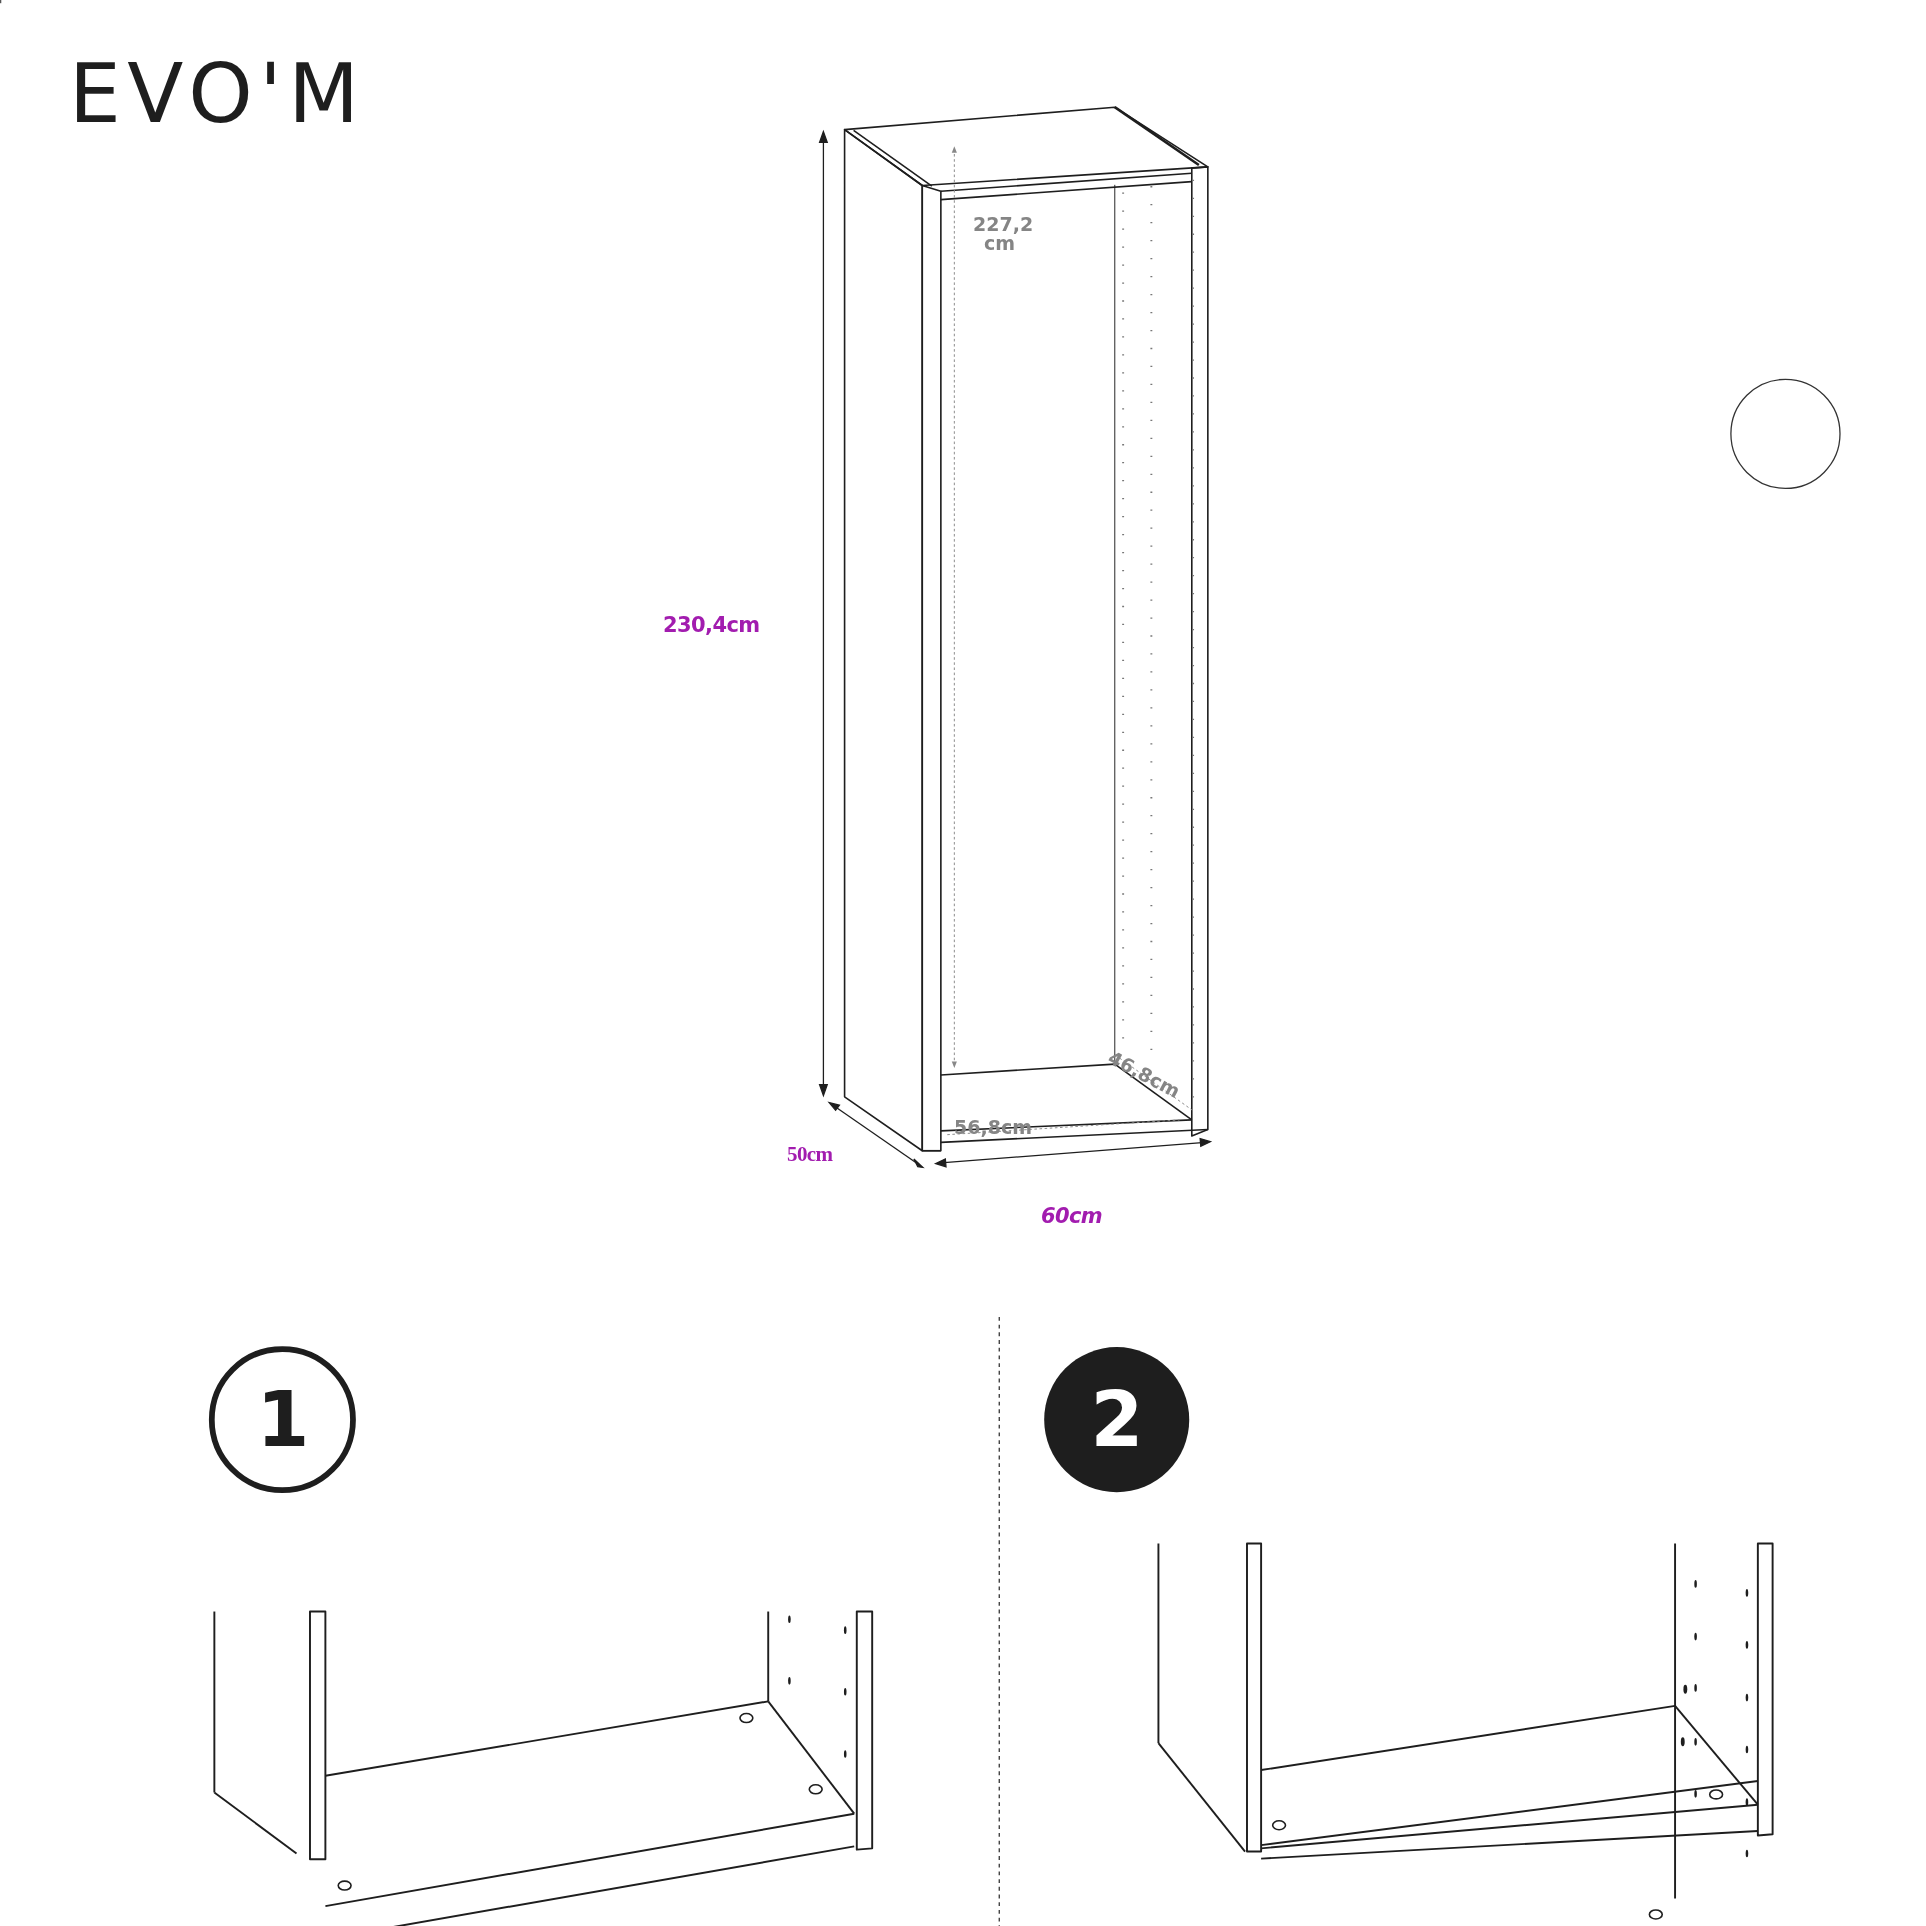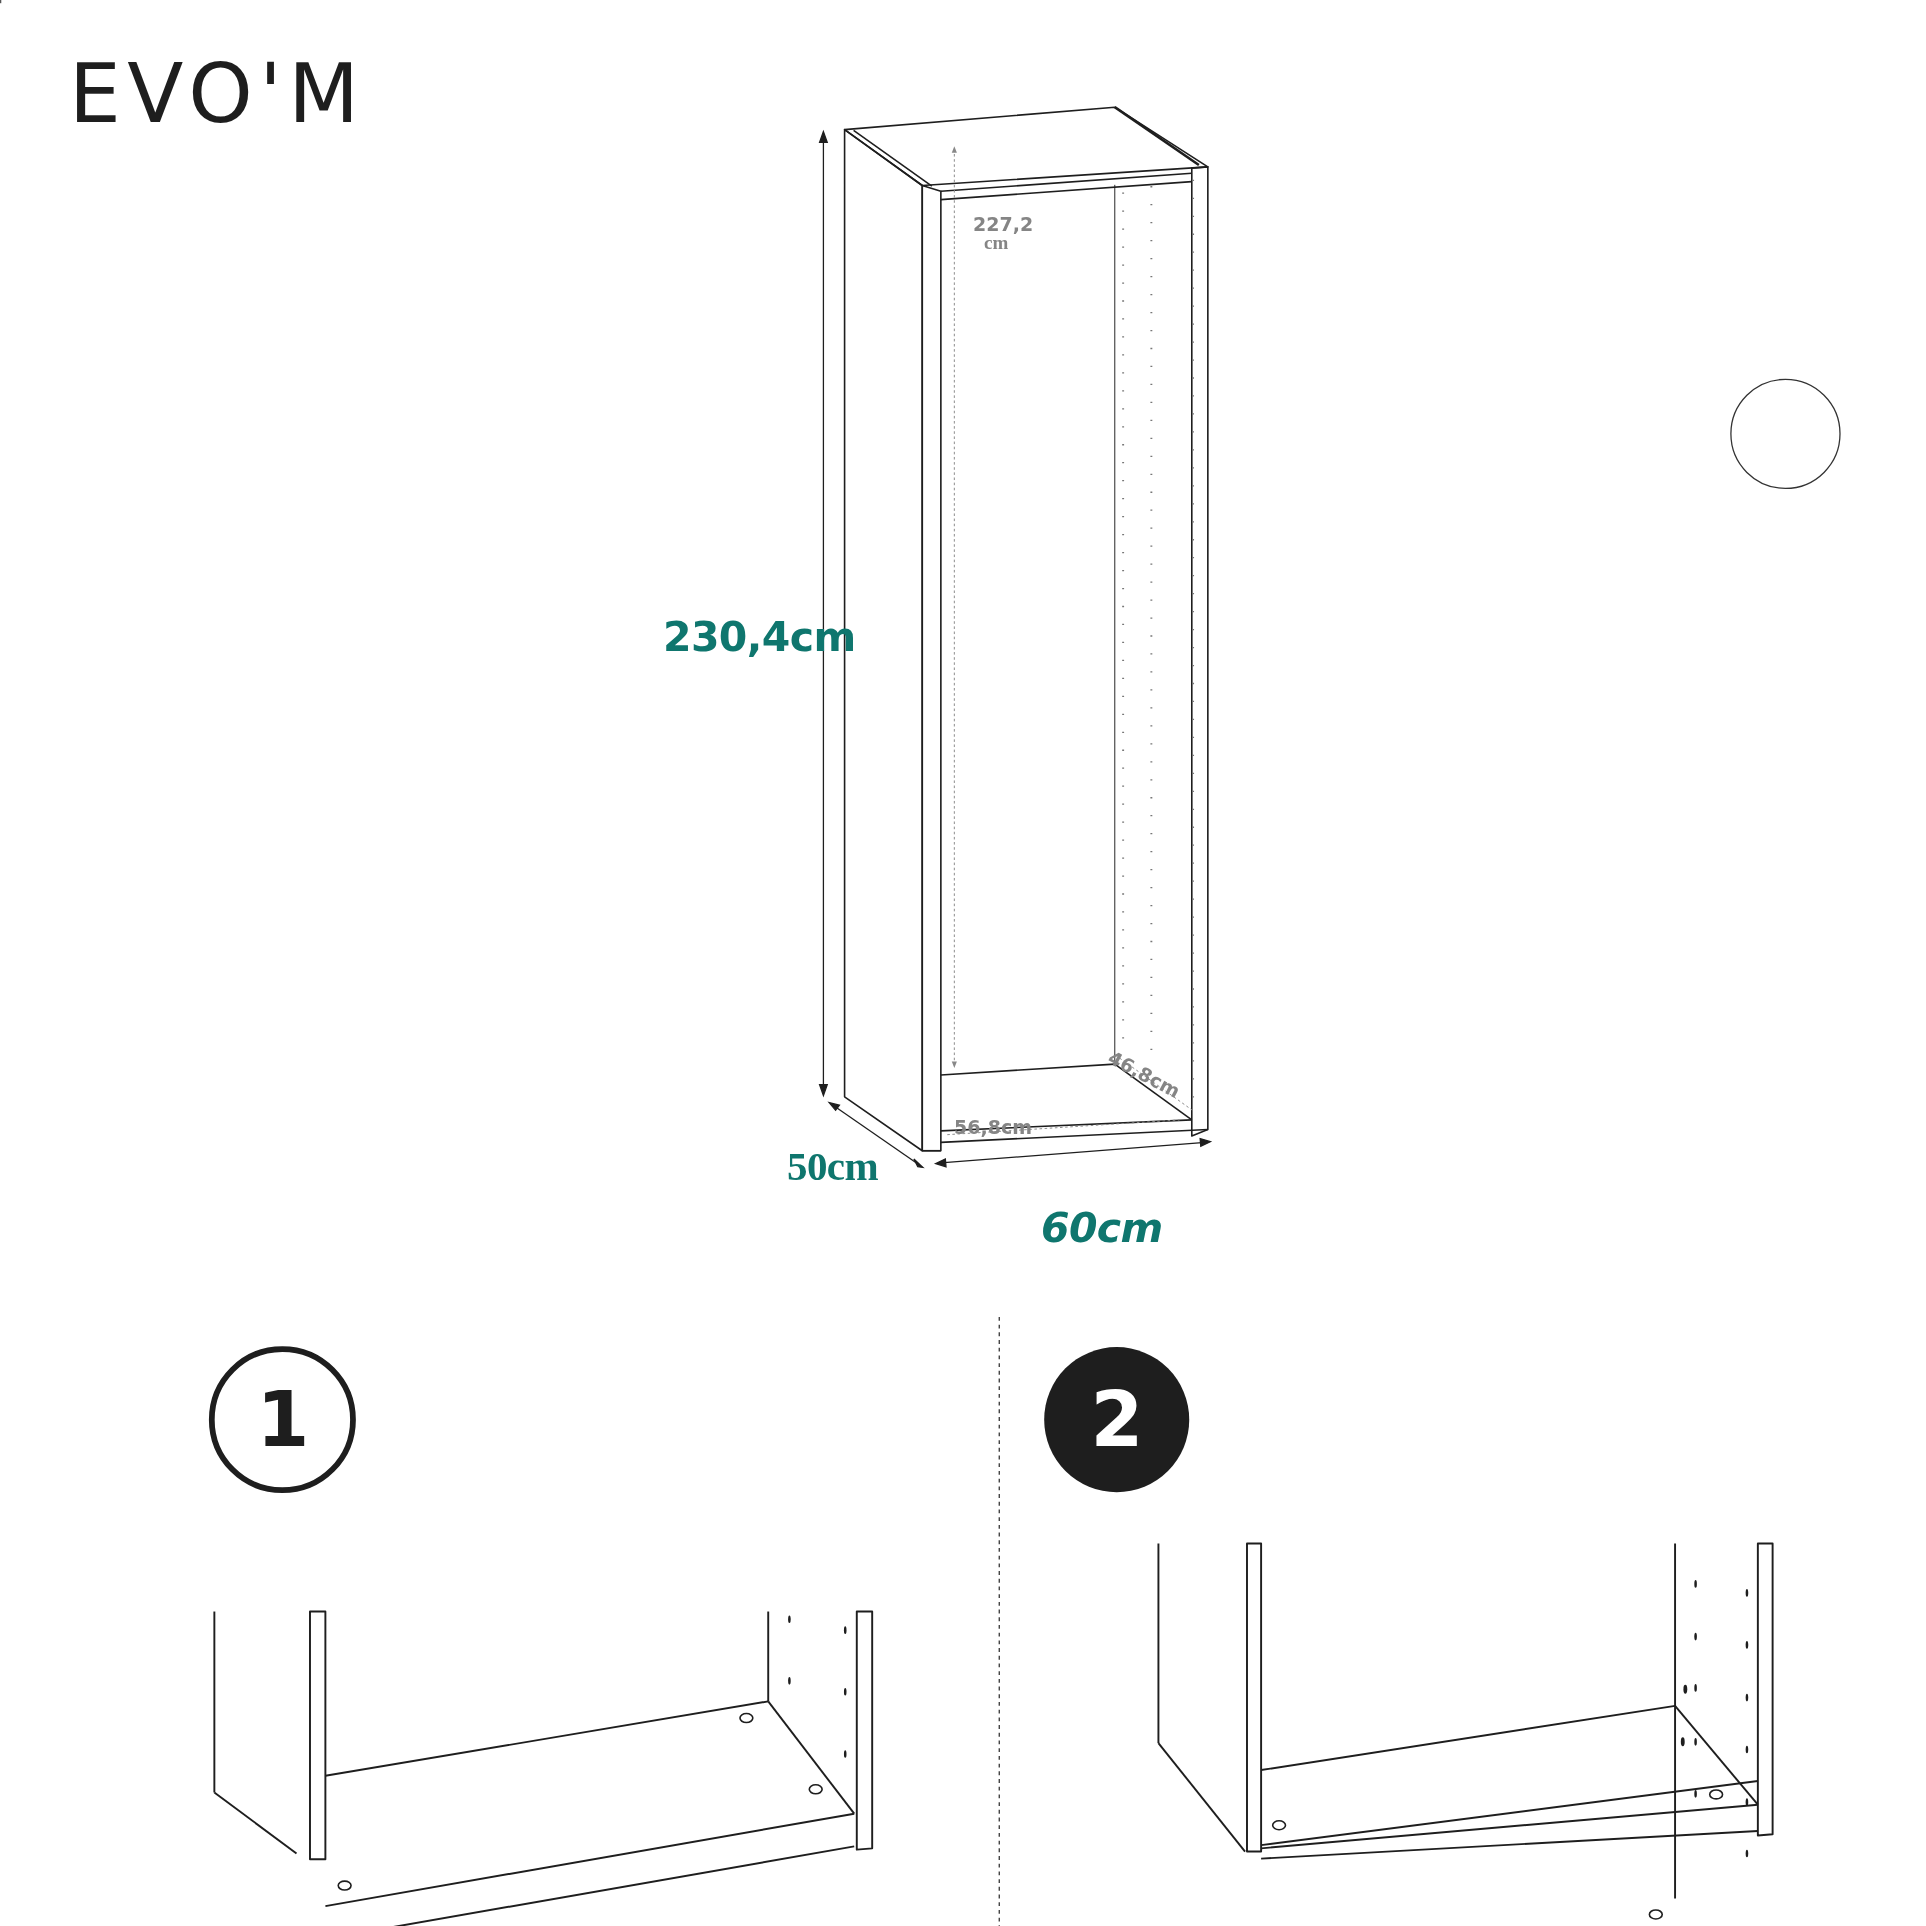--- a/index.html
+++ b/index.html
@@ -1,19 +1,19 @@
 <!DOCTYPE html>
 <html style="font-size:10.3px"><head>
 <meta charset="utf-8">
 <style>
   html,body{margin:0;padding:0;background:#ffffff;}
   body{width:1926px;height:1926px;position:relative;overflow:hidden;font-family:"Liberation Sans",sans-serif;}
   .layer{position:absolute;left:0;top:0;width:1926px;height:1926px;}
   .lbl{position:absolute;font-family:"DejaVu Sans",sans-serif;font-weight:bold;white-space:nowrap;}
-  .dim-main{font-size:41px;color:#0f766e;letter-spacing:-0.6px;}
+  .dim-main{font-size:21px;color:#a21caf;letter-spacing:-0.6px;}
   .dim-inner{font-size:19px;color:#858585;}
   .logo{position:absolute;left:69px;top:53px;font-family:"DejaVu Sans",sans-serif;font-weight:normal;font-size:82px;letter-spacing:6.4px;color:#1e1e1e;line-height:1;}
   .step-num{position:absolute;font-family:"DejaVu Sans",sans-serif;font-weight:bold;font-size:76px;line-height:1;text-align:center;width:148px;}
 </style>
 </head>
 <body>
 
 <div class="logo">EVO'M</div>
 
 <svg class="layer" viewBox="0 0 3001 3001" xmlns="http://www.w3.org/2000/svg">
@@ -76,21 +76,21 @@
 
   <circle cx="2782" cy="676" r="85" fill="none" stroke="#333" stroke-width="2"></circle>
 
   <line x1="1557" y1="2052" x2="1557" y2="3001" stroke="#333" stroke-width="2" stroke-dasharray="6,6"></line>
 </svg>
 
 <div class="lbl dim-main" style="left:663px;top:613px;">230,4cm</div>
 <div class="lbl dim-main" style="left:787px;top:1142px;font-family:Liberation Serif, serif;">50cm</div>
 <div class="lbl dim-main" style="left:1041px;top:1204px;font-style:italic;">60cm</div>
 <div class="lbl dim-inner" style="left:973px;top:213px;">227,2</div>
-<div class="lbl dim-inner" style="left:984px;top:232px;font-family:Liberation Serif, serif;">cm</div>
+<div class="lbl dim-inner" style="left:984px;top:232px;">cm</div>
 <div class="lbl dim-inner" style="left:954px;top:1093px;margin-top:23px;">56,8cm</div>
 <div class="lbl dim-inner" style="left:1115px;top:1046px;transform:rotate(28deg);transform-origin:left top;">46,8cm</div>
 
 <svg class="layer" viewBox="0 0 3001 3001" xmlns="http://www.w3.org/2000/svg">
   <circle cx="440" cy="2212" r="110" fill="#fff" stroke="#1e1e1e" stroke-width="9"></circle>
   <g fill="none" stroke="#1e1e1e" stroke-width="3" stroke-linejoin="round">
     <line x1="334" y1="2511" x2="334" y2="2793"></line>
     <line x1="334" y1="2793" x2="462" y2="2888"></line>
     <rect x="483" y="2511" width="24" height="386"></rect>
     <polygon points="1335,2511 1359,2511 1359,2880 1335,2882"></polygon>

